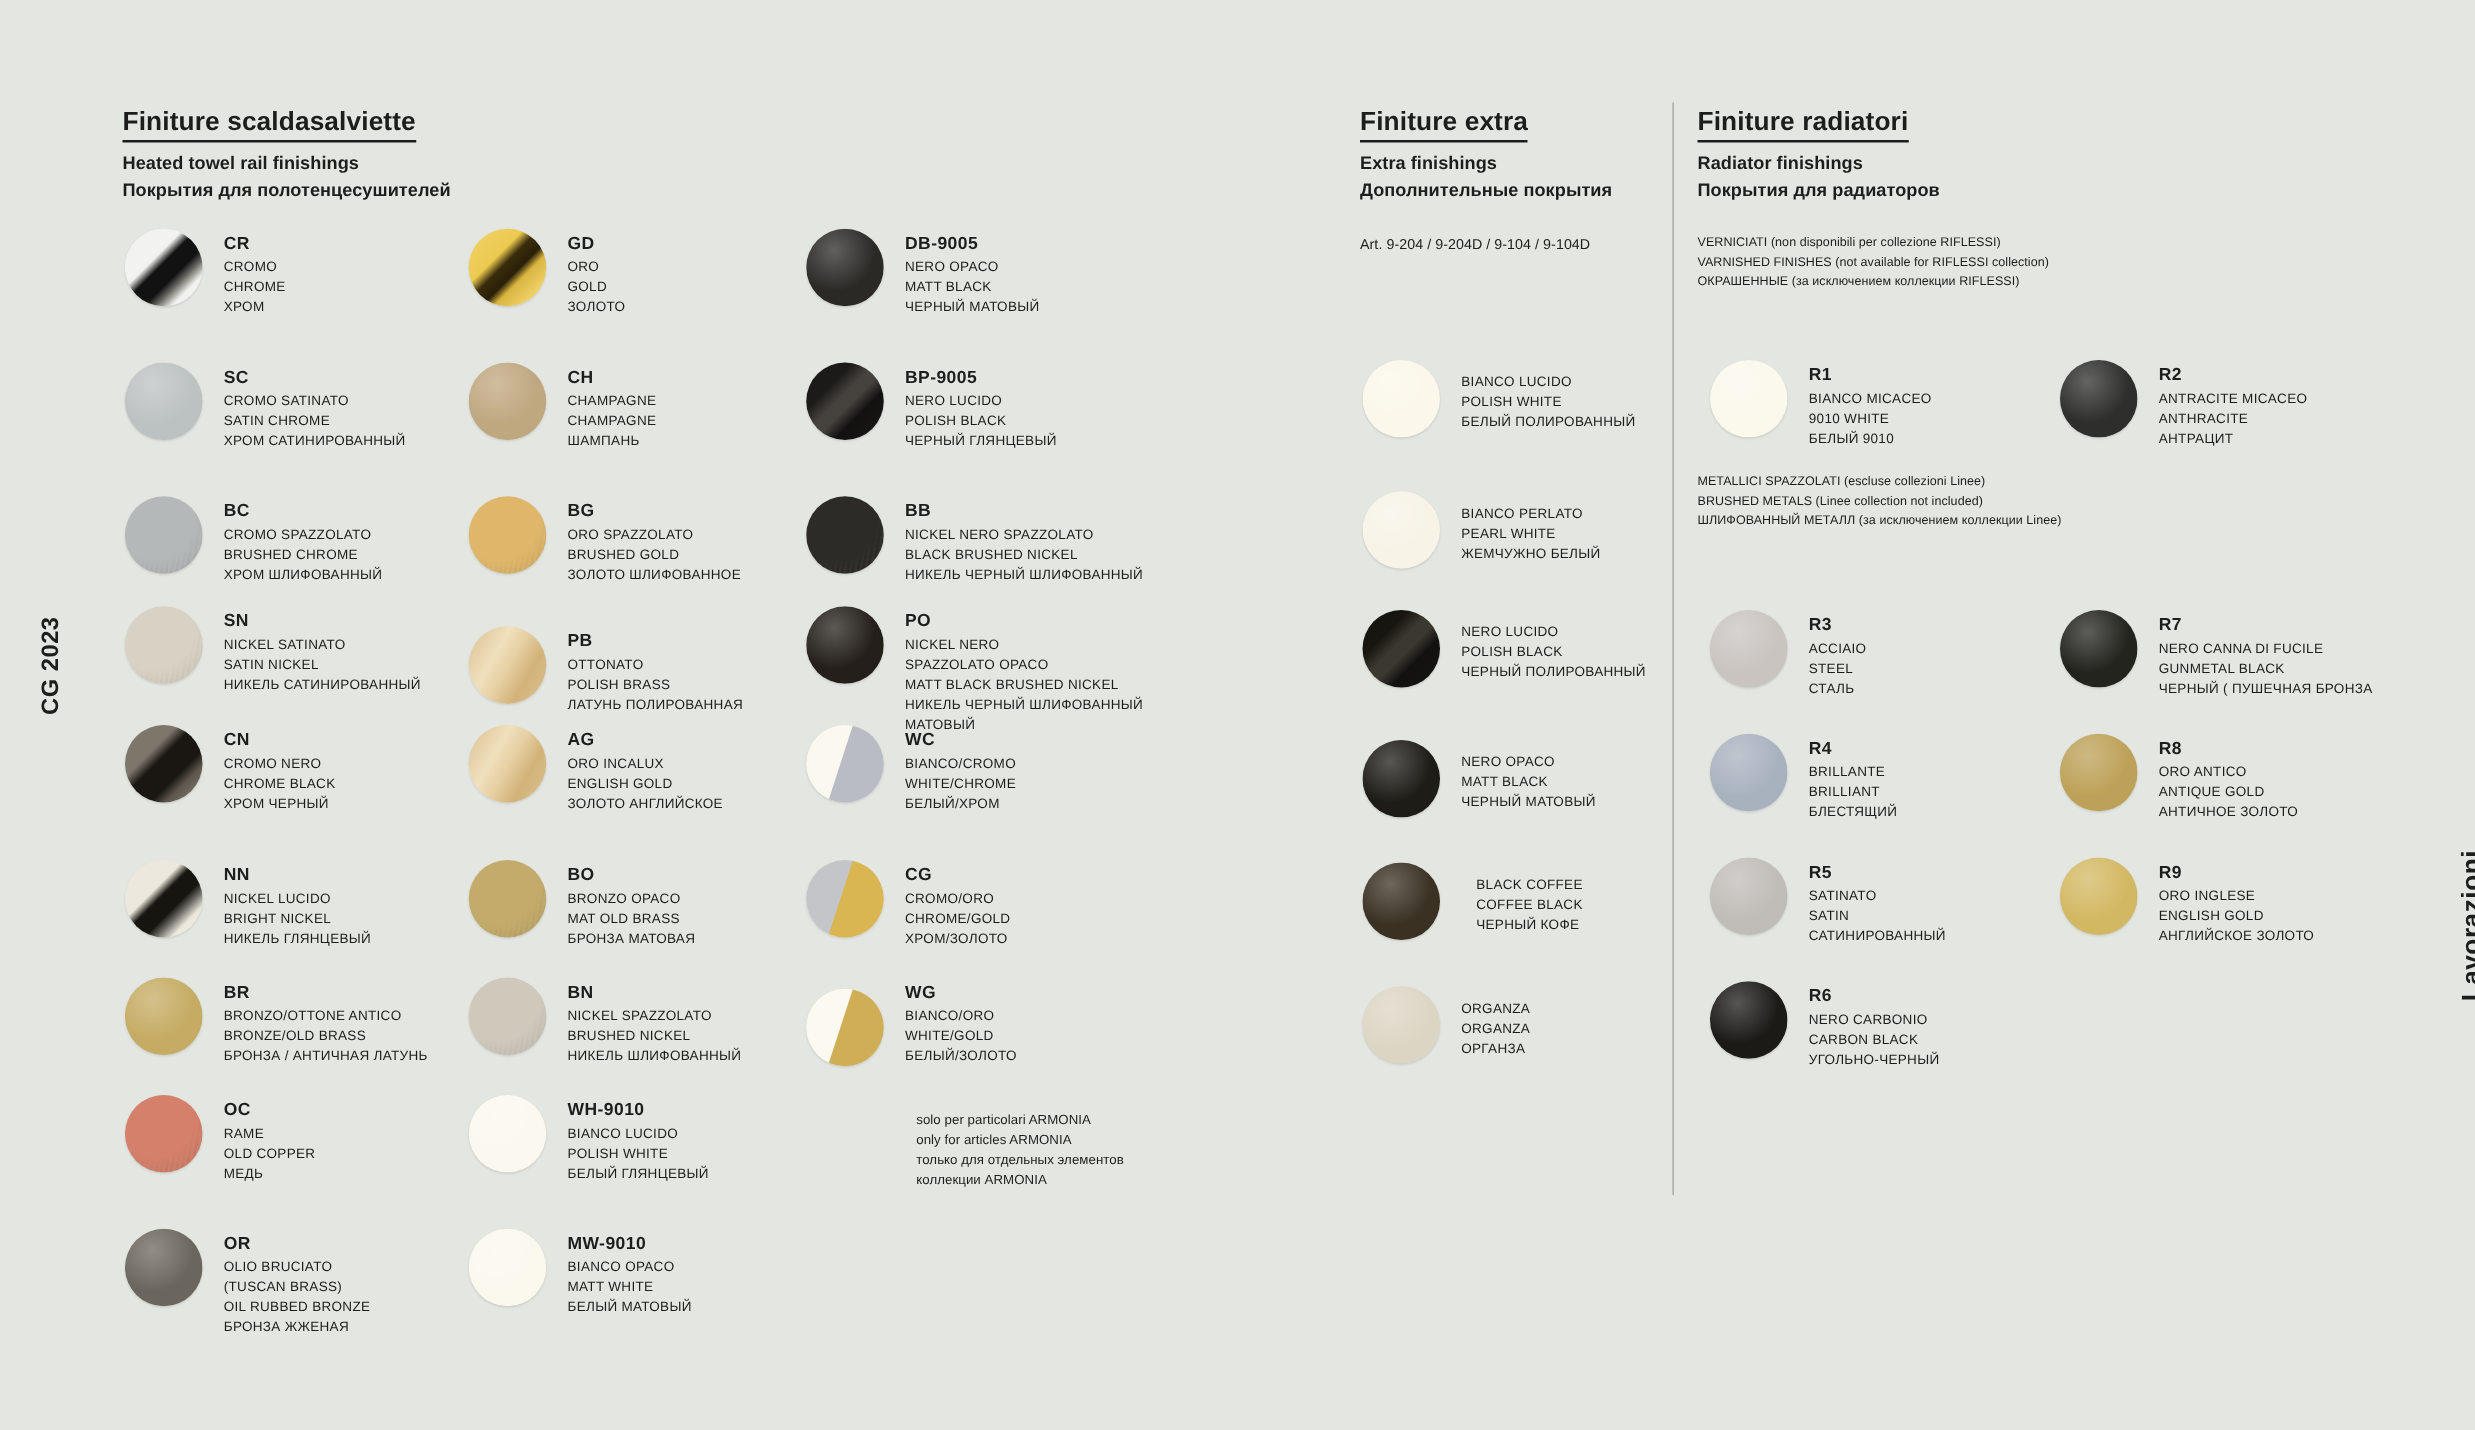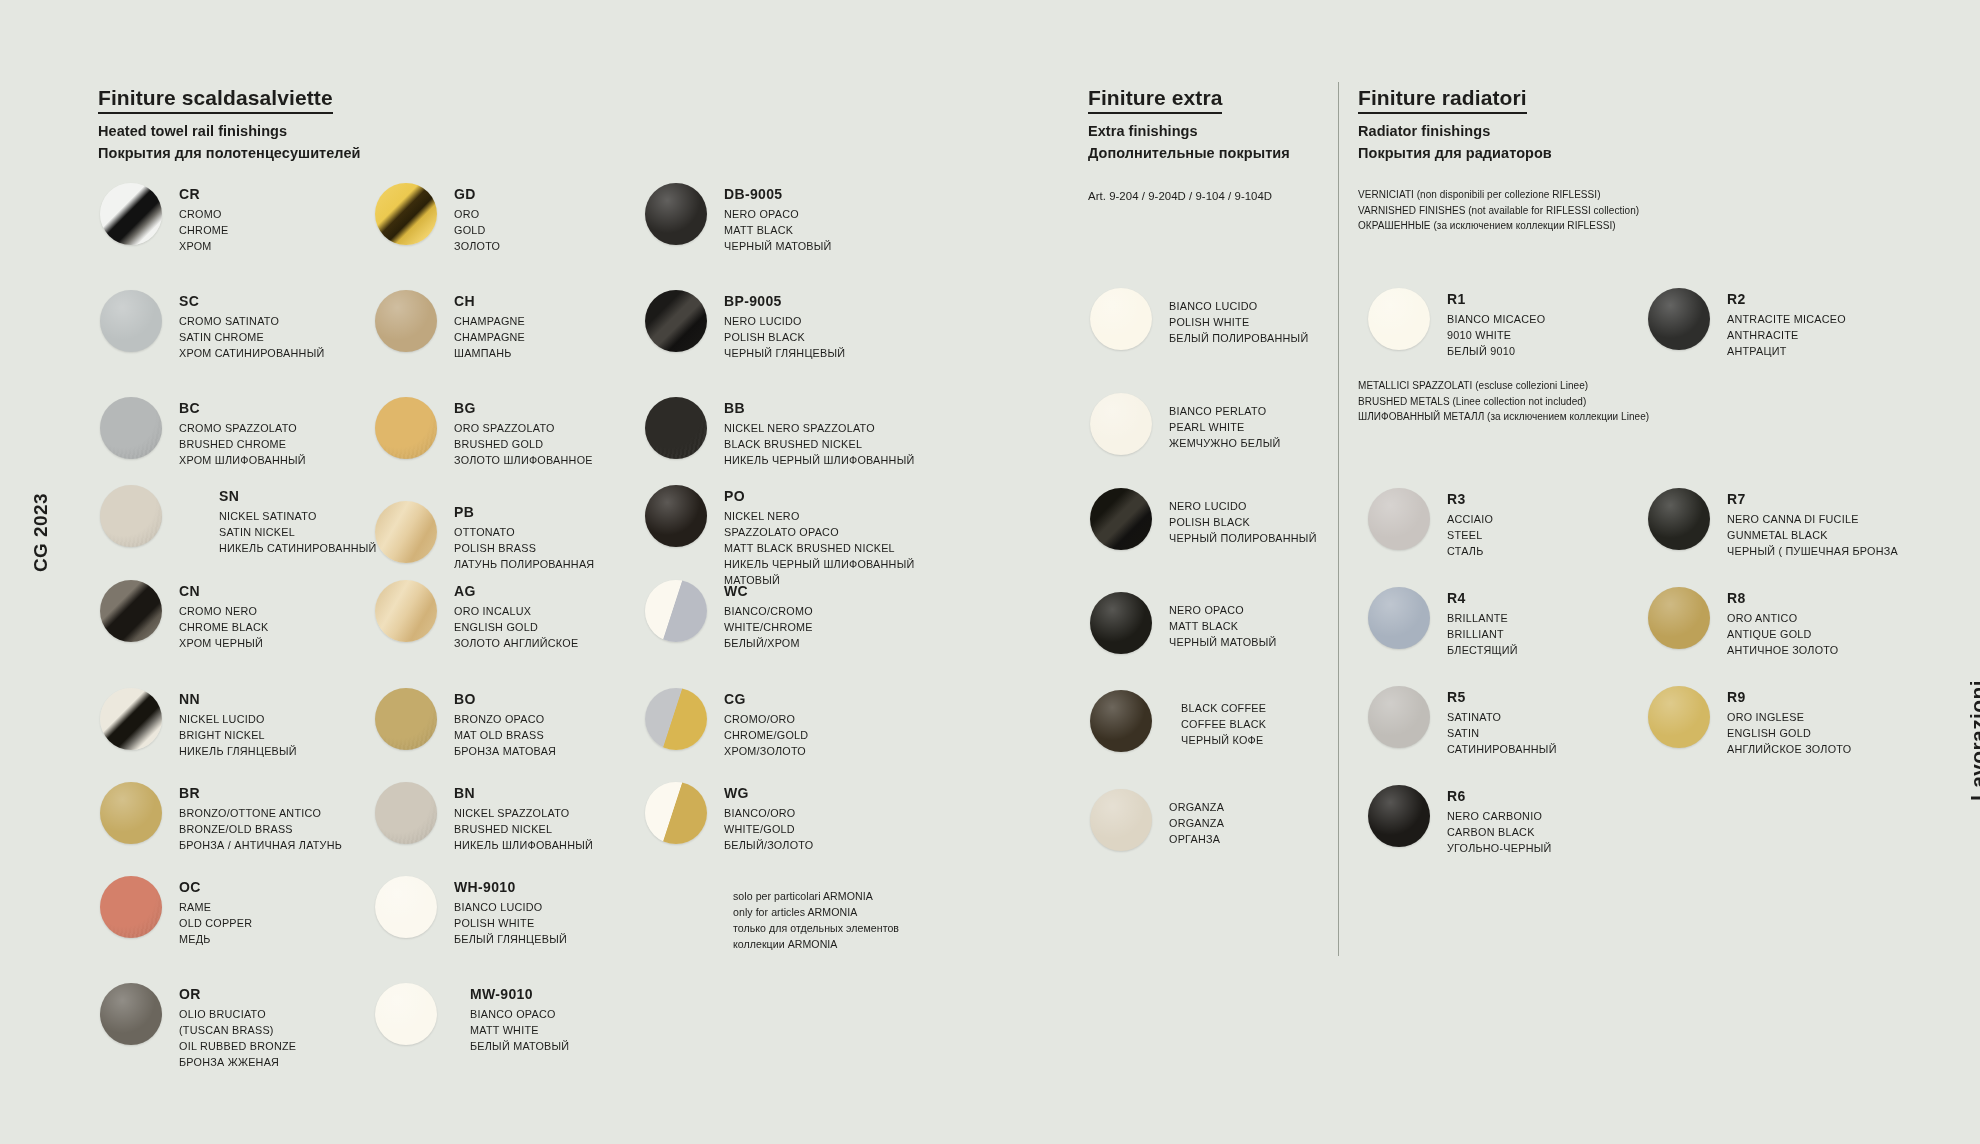--- a/index.html
+++ b/index.html
@@ -153,21 +153,21 @@
       </div>
       <div class="sw" style="left: 100px; top: 397px;">
         <div class="disc lg" style="background:radial-gradient(circle at 38% 30%, #b5b8b8 0%, #b5b8b8 55%, rgba(0,0,0,.10) 100%),repeating-linear-gradient(100deg, rgba(255,255,255,.10) 0 2px, rgba(0,0,0,.045) 2px 4px),#b5b8b8;"></div>
         <div class="txt">
           <div class="code">BC</div>
           <div class="desc">CROMO SPAZZOLATO</div>
           <div class="desc">BRUSHED CHROME</div>
           <div class="desc">ХРОМ ШЛИФОВАННЫЙ</div>
         </div>
       </div>
-      <div class="sw" style="left: 100px; top: 485px; gap: 40px;">
+      <div class="sw" style="left: 100px; top: 485px;">
         <div class="disc lg" style="background:radial-gradient(circle at 38% 30%, #d9d2c4 0%, #d9d2c4 55%, rgba(0,0,0,.10) 100%),repeating-linear-gradient(100deg, rgba(255,255,255,.10) 0 2px, rgba(0,0,0,.045) 2px 4px),#d9d2c4;"></div>
         <div class="txt">
           <div class="code">SN</div>
           <div class="desc">NICKEL SATINATO</div>
           <div class="desc">SATIN NICKEL</div>
           <div class="desc">НИКЕЛЬ САТИНИРОВАННЫЙ</div>
         </div>
       </div>
       <div class="sw" style="left: 100px; top: 580px;">
         <div class="disc lg" style="background:linear-gradient(135deg,#7d766b 0%,#7d766b 34%,#1a1713 45%,#1a1713 66%,#5c564c 76%,#7d766b 92%);"></div>
@@ -280,21 +280,21 @@
       </div>
       <div class="sw" style="left: 375px; top: 876px;">
         <div class="disc lg" style="background:radial-gradient(circle at 36% 28%, rgba(255,255,255,.26) 0%, rgba(255,255,255,0) 55%),#fbf8ef;"></div>
         <div class="txt">
           <div class="code">WH-9010</div>
           <div class="desc">BIANCO LUCIDO</div>
           <div class="desc">POLISH WHITE</div>
           <div class="desc">БЕЛЫЙ ГЛЯНЦЕВЫЙ</div>
         </div>
       </div>
-      <div class="sw" style="left: 375px; top: 983px; gap: 16px;">
+      <div class="sw" style="left: 375px; top: 983px;">
         <div class="disc lg" style="background:radial-gradient(circle at 36% 28%, rgba(255,255,255,.26) 0%, rgba(255,255,255,0) 55%),#fbf8ee;"></div>
         <div class="txt">
           <div class="code">MW-9010</div>
           <div class="desc">BIANCO OPACO</div>
           <div class="desc">MATT WHITE</div>
           <div class="desc">БЕЛЫЙ МАТОВЫЙ</div>
         </div>
       </div>
       <div class="sw" style="left: 645px; top: 183px;">
         <div class="disc lg" style="background:radial-gradient(circle at 36% 28%, rgba(255,255,255,.26) 0%, rgba(255,255,255,0) 55%),#2b2926;"></div>
@@ -345,21 +345,21 @@
       </div>
       <div class="sw" style="left: 645px; top: 688px;">
         <div class="disc lg" style="background:linear-gradient(108deg,#c3c5c8 0%,#c3c5c8 45%,#d9b651 46%,#d9b651 100%);"></div>
         <div class="txt">
           <div class="code">CG</div>
           <div class="desc">CROMO/ORO</div>
           <div class="desc">CHROME/GOLD</div>
           <div class="desc">ХРОМ/ЗОЛОТО</div>
         </div>
       </div>
-      <div class="sw" style="left: 645px; top: 782px;">
+      <div class="sw" style="left: 645px; top: 782px; align-items: flex-end;">
         <div class="disc lg" style="background:linear-gradient(108deg,#fcf9f0 0%,#fcf9f0 45%,#cfae55 46%,#cfae55 100%);"></div>
         <div class="txt">
           <div class="code">WG</div>
           <div class="desc">BIANCO/ORO</div>
           <div class="desc">WHITE/GOLD</div>
           <div class="desc">БЕЛЫЙ/ЗОЛОТО</div>
         </div>
       </div>
       <div class="sw" style="left: 1090px; top: 288px;">
         <div class="disc lg" style="background:radial-gradient(circle at 36% 28%, rgba(255,255,255,.26) 0%, rgba(255,255,255,0) 55%),#fbf7ea;"></div>

